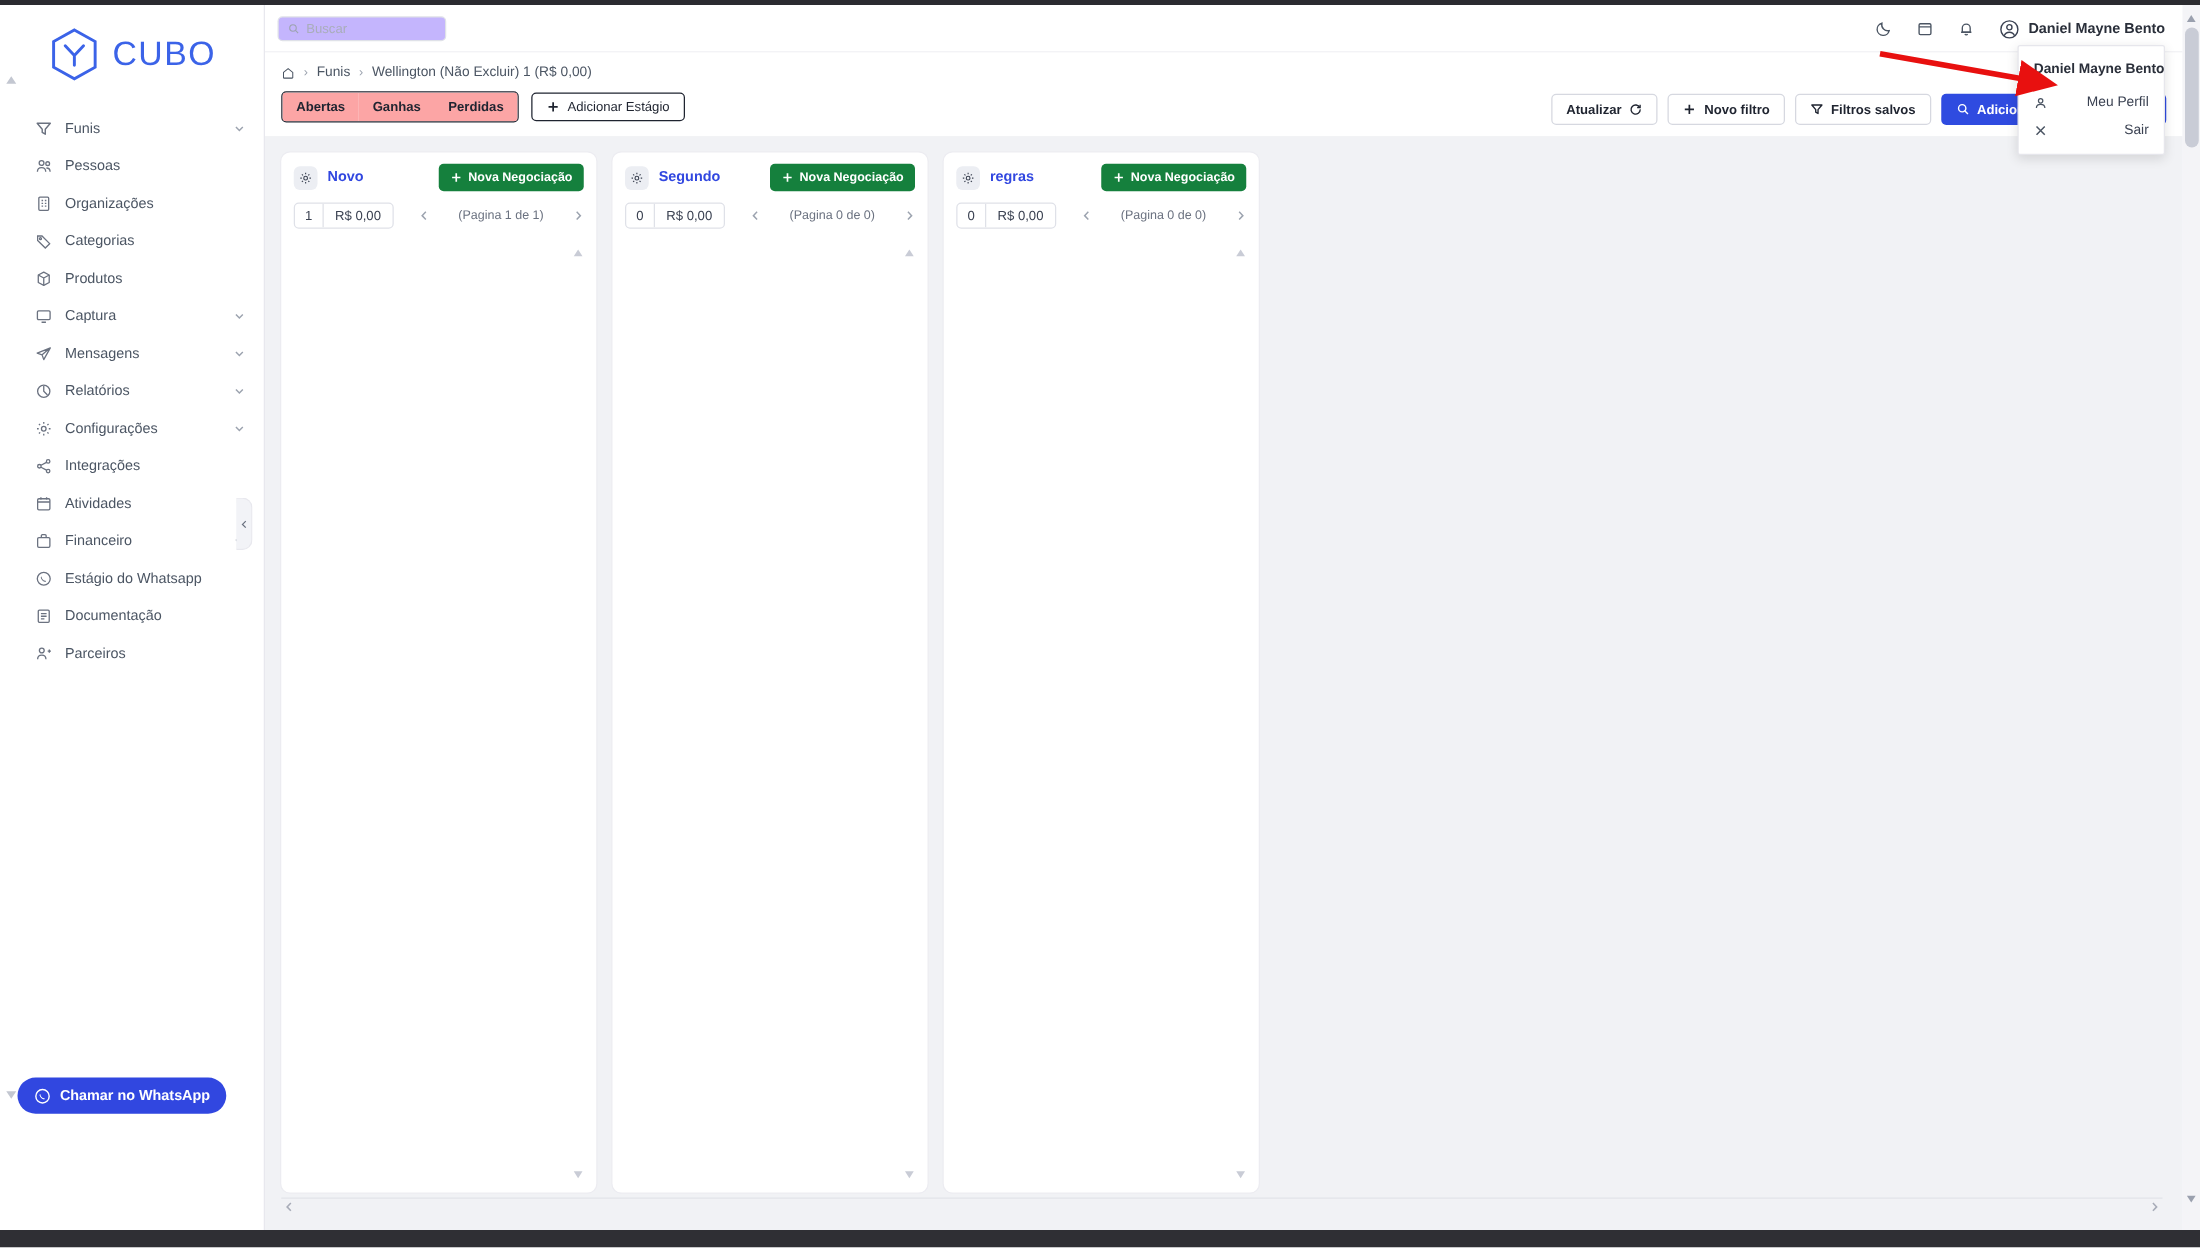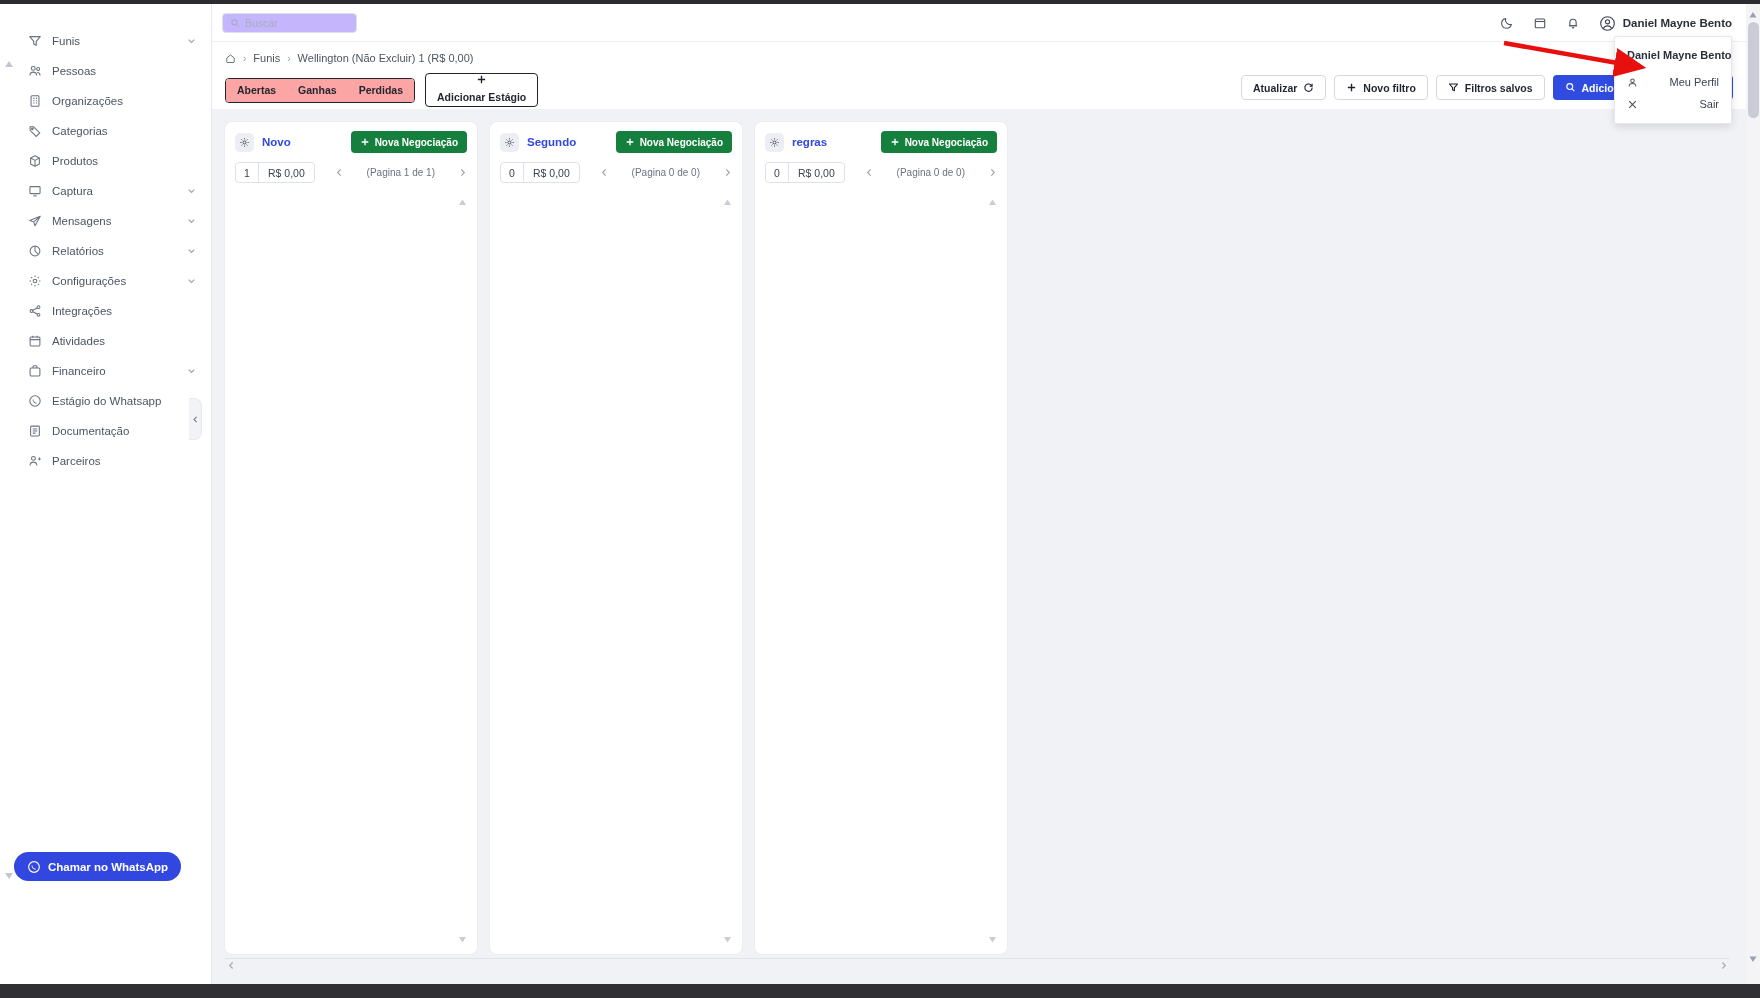--- a/index.html
+++ b/index.html
@@ -67,21 +67,21 @@
 
   .side-scroll-up, .side-scroll-down {
     position: absolute; left: 3px;
     width: 12px; height: 12px; color: #c3c7d1;
   }
   .side-scroll-up { top: 54px; }
   .side-scroll-down { top: 866px; }
   .side-scroll-up svg, .side-scroll-down svg { width: 12px; height: 12px; display:block; }
 
   .wa-btn {
-    position: absolute; left: 14px; bottom: 103px;
+    position: absolute; left: 14px; bottom: 93px;
     width: 167px; height: 29px;
     background: #3147e0; border-radius: 16px;
     display: flex; align-items: center; justify-content: center; gap: 7px;
     color: #fff; font-size: 11.5px; font-weight: bold;
     cursor: pointer;
   }
   .wa-btn svg { width: 14px; height: 14px; display:block; }
 
   .side-collapse {
     position: absolute; left: 189px; top: 398px;
@@ -188,25 +188,24 @@
     border: 1px solid #1f2430; border-radius: 4px;
     height: 25px; overflow: hidden; background: #fff;
   }
   .seg-btn {
     padding: 0 11px; height: 100%;
     display: flex; align-items: center;
     font-size: 10.5px; font-weight: bold; color: #1f2430;
     cursor: pointer; background: #fca5a5;
   }
   .ghost-btn {
-    height: 34px; border: 1px solid #1f2430; border-radius: 4px;
+    height: 23px; border: 1px solid #1f2430; border-radius: 4px;
     background: #fff; display: flex; align-items: center; gap: 6px;
-    padding: 0 11px; font-size: 10.5px; font-weight: bold; color: #1f2430;
+    padding: 0 11px; font-size: 10.5px; font-weight: normal; color: #1f2430;
     cursor: pointer;
-    flex-direction: column;
   }
   .ghost-btn svg { width: 11px; height: 11px; display:block; }
 
   .right-actions {
     position: absolute; right: 13px; bottom: 9px;
     display: flex; align-items: center; gap: 8px;
   }
   .out-btn {
     height: 25px; border: 1px solid #d6d8e0; border-radius: 4px;
     background: #fff; display: flex; align-items: center; gap: 6px;
@@ -332,20 +331,27 @@
 </style>
 </head>
 <body>
 
 <div class="app">
 
   <div class="chrome-top"></div>
 
   <aside class="sidebar">
 
+    <div class="logo-wrap">
+      <svg class="logo-mark" viewBox="0 0 44 46">
+        <polygon points="22,3 39,12.5 39,33.5 22,43 5,33.5 5,12.5" fill="none" stroke="#3b63e8" stroke-width="2.4"></polygon>
+        <path d="M14.5 16 L22 24 L29.5 16 M22 24 L22 32" fill="none" stroke="#3b63e8" stroke-width="2.4" stroke-linecap="round" stroke-linejoin="round"></path>
+      </svg>
+      <span class="logo-text">CUBO</span>
+    </div>
 
     <div class="side-scroll-up">
       <svg viewBox="0 0 12 12">
           <polygon points="6,3 10,9 2,9" fill="#c3c7d1"></polygon>
         </svg>
     </div>
 
     <nav class="nav">
 
       <div class="nav-item">

